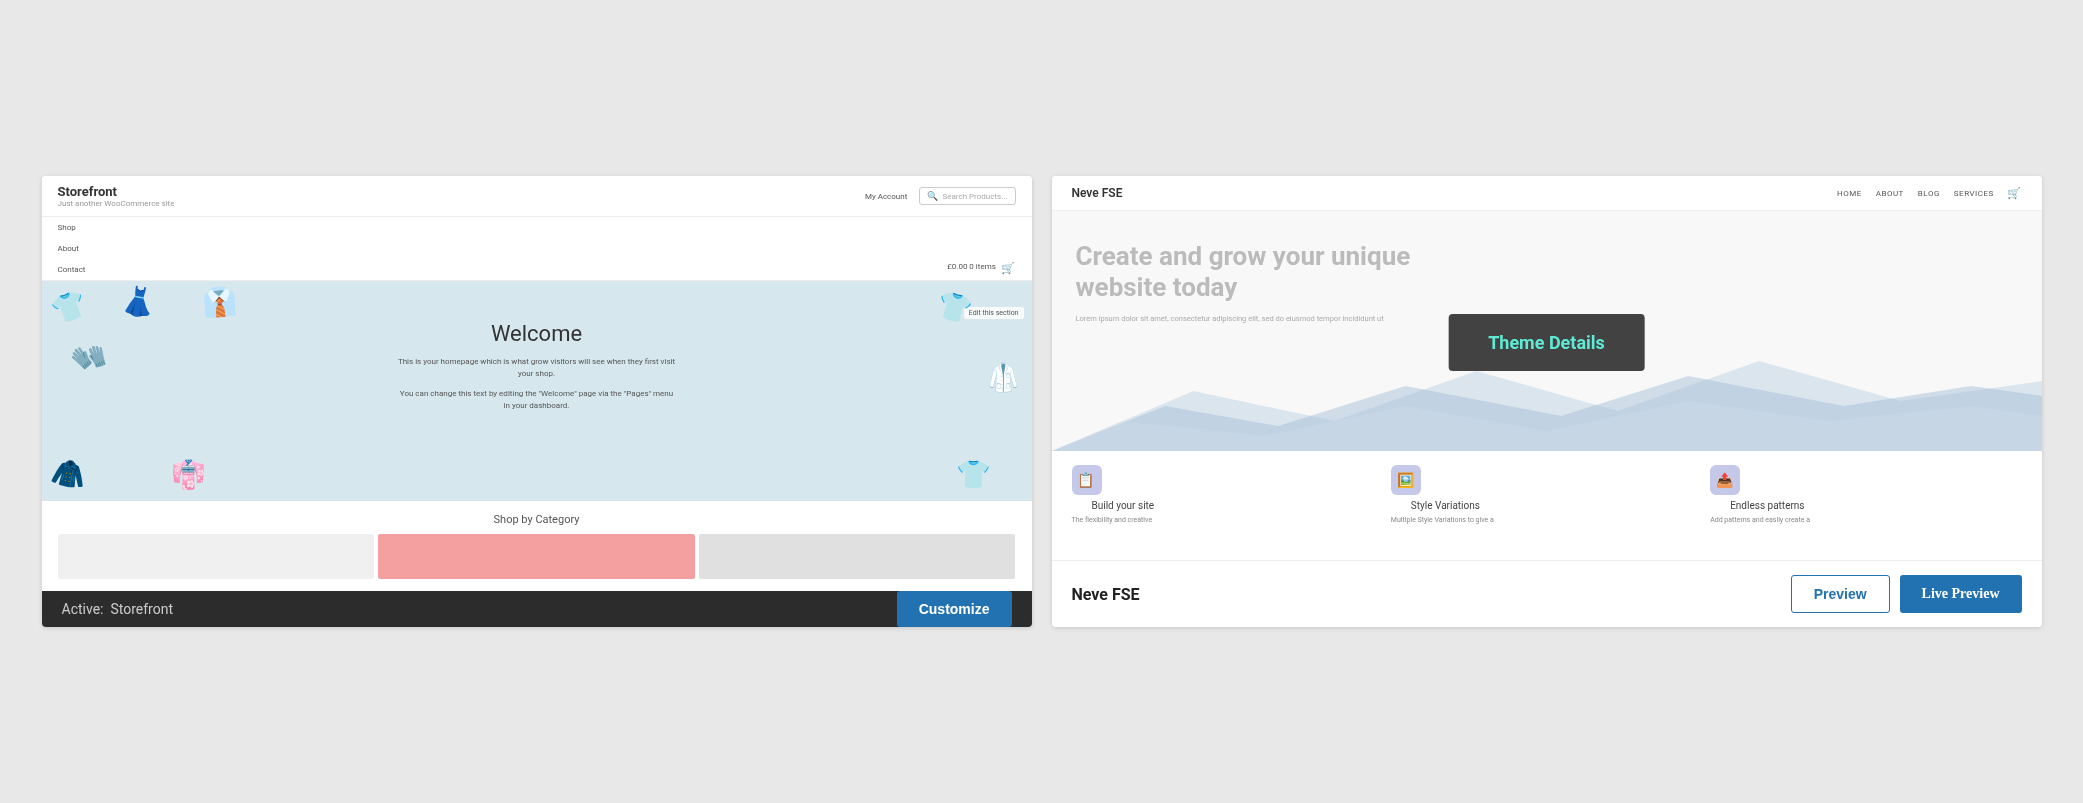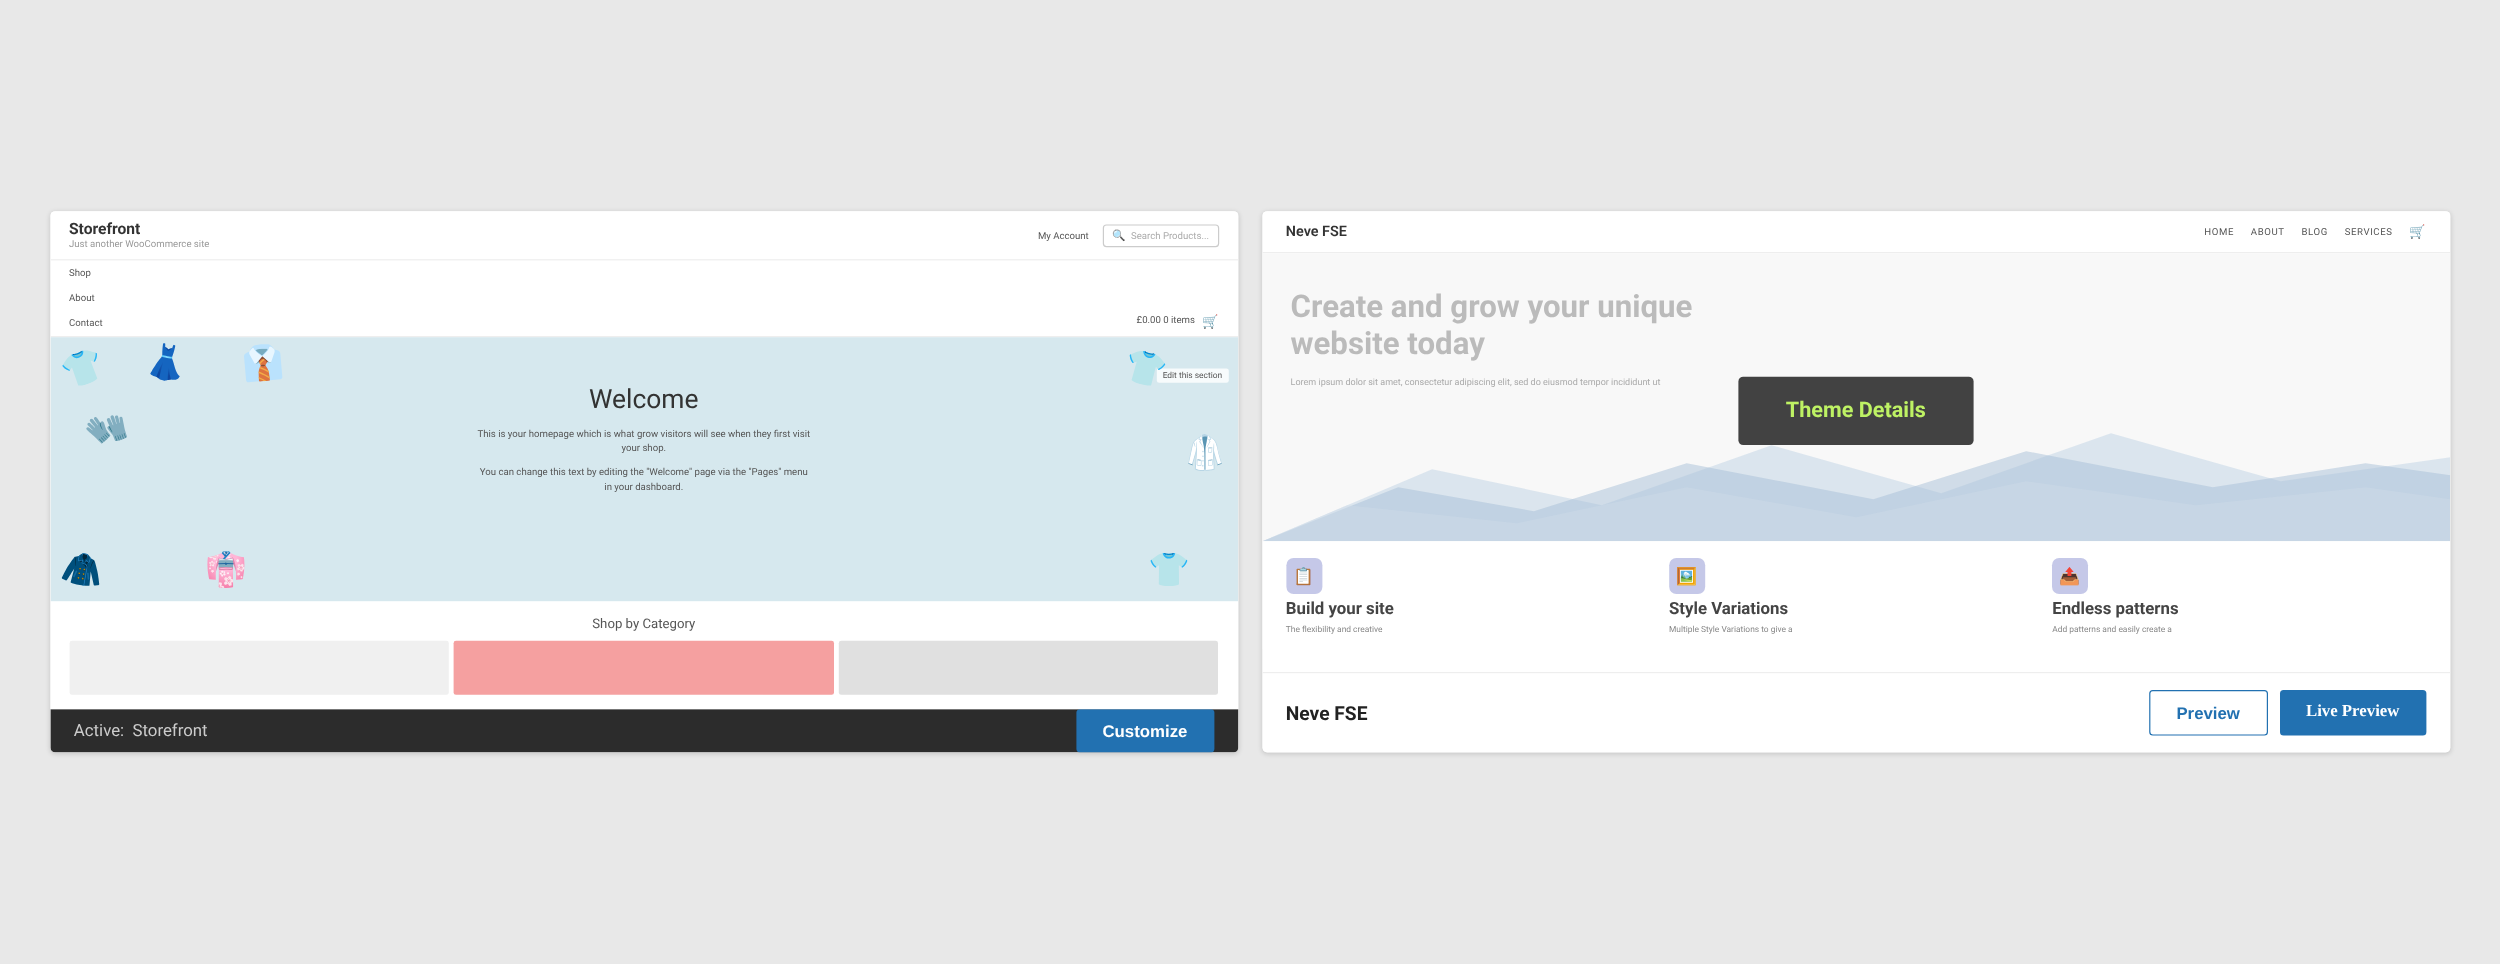--- a/index.html
+++ b/index.html
@@ -267,21 +267,21 @@
       position: absolute;
       top: 50%;
       left: 50%;
       transform: translate(-50%, -30%);
       background: rgba(50,50,50,0.92);
       border-radius: 4px;
       padding: 18px 40px;
       z-index: 10;
     }
     .neve-theme-details-text {
-      color: #bef264;
+      color: #5eead4;
       font-size: 18px;
       font-weight: 700;
       white-space: nowrap;
     }
     .neve-mountain-bg {
       position: absolute;
       bottom: 0;
       left: 0;
       right: 0;
       height: 100px;
@@ -305,23 +305,24 @@
       height: 30px;
       background: #c5c8e8;
       border-radius: 6px;
       display: flex;
       align-items: center;
       justify-content: center;
       font-size: 14px;
       color: #7070c0;
     }
     .neve-feature-title {
-      font-size: 14px;
-      font-weight: 700;
+      font-size: 10px;
+      font-weight: 400;
       color: #444;
+      margin-left: 20px;
     }
     .neve-feature-desc {
       font-size: 7px;
       color: #888;
       line-height: 1.4;
     }
 
     .neve-card-footer {
       background: #fff;
       border-top: 1px solid #eee;

